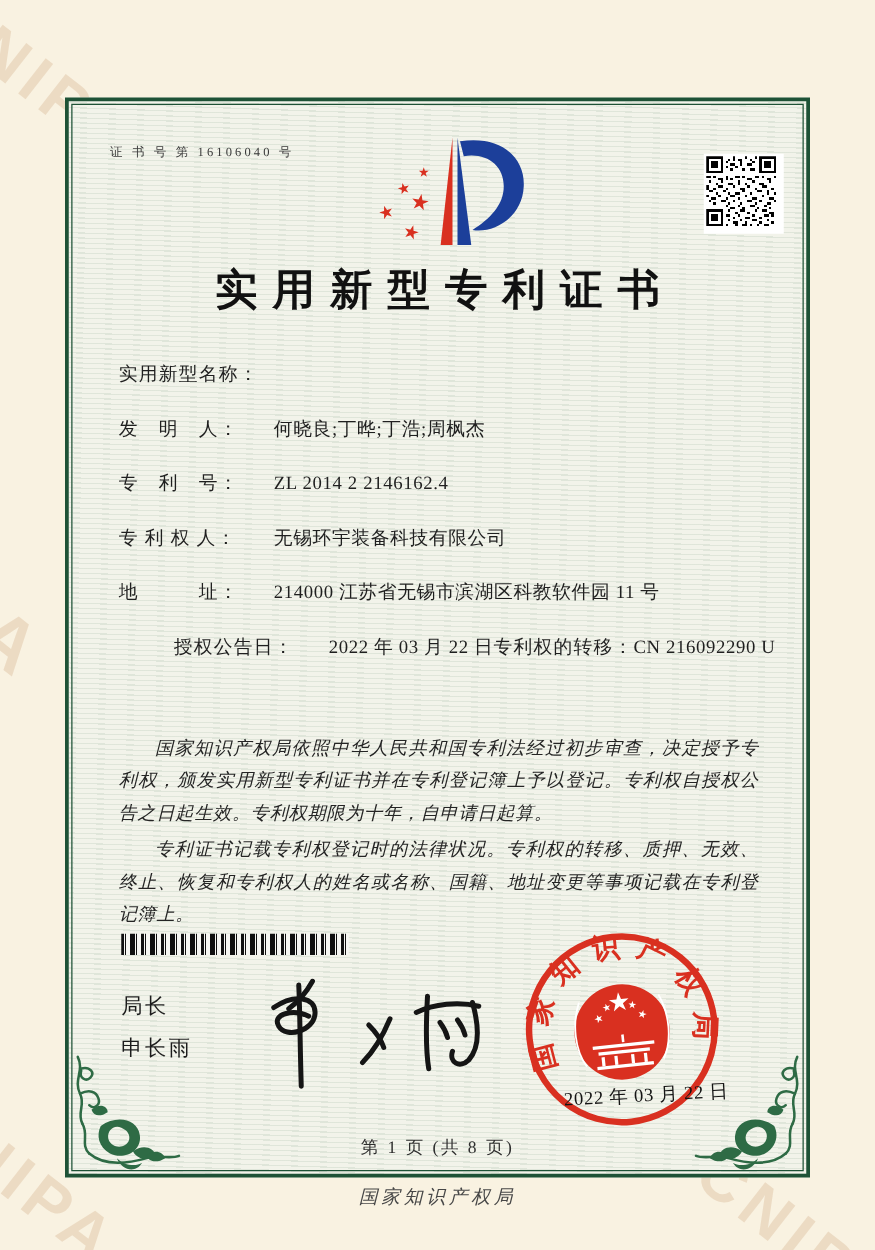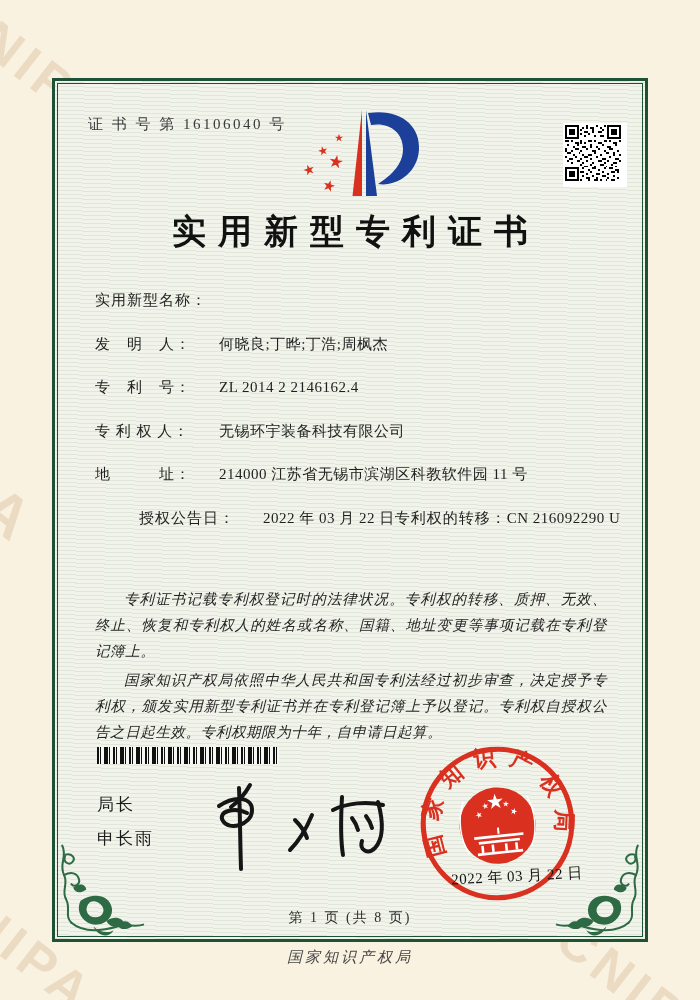--- a/index.html
+++ b/index.html
@@ -37,21 +37,21 @@
     border:3px solid #1e5236;
     background-color:#f2f3ea;
     background-image:repeating-linear-gradient(2deg,
       rgba(137,168,143,0.18) 0px, rgba(137,168,143,0.18) 1px,
       rgba(0,0,0,0) 1px, rgba(0,0,0,0) 4px);
   }
   .frame-inner-line{position:absolute;inset:2px;border:1px solid #1e5236;pointer-events:none;}
   
   .cert-no{
     position:absolute;left:33px;top:34px;
-    font-size:15px;letter-spacing:2.5px;color:#3a3a3a;
+    font-size:10px;letter-spacing:2.5px;color:#3a3a3a;
   }
   .logo{position:absolute;left:238px;top:22px;width:140px;height:102px;}
   .qr{position:absolute;left:508px;top:42px;width:60px;height:60px;background:#fff;padding:2px;}
   .title{
     position:absolute;left:0;right:0;top:128px;
     text-align:center;font-size:34px;font-weight:600;
     letter-spacing:12px;text-indent:12px;color:#111;
   }
   
   .fields{position:absolute;left:40px;right:34px;top:210px;font-size:15px;color:#1f1f1f;}
@@ -208,22 +208,22 @@
           <span class="field-value">2022 年 03 月 22 日</span>
         </span>
         <span class="grant-pair">
           <span class="field-label" style="flex:0 0 auto">专利权的转移：</span>
           <span class="field-value">CN 216092290 U</span>
         </span>
       </div>
     </div>
 
     <div class="body-text">
+      <p>国家知识产权局依照中华人民共和国专利法经过初步审查，决定授予专利权，颁发实用新型专利证书并在专利登记簿上予以登记。专利权自授权公告之日起生效。专利权期限为十年，自申请日起算。</p>
       <p>专利证书记载专利权登记时的法律状况。专利权的转移、质押、无效、终止、恢复和专利权人的姓名或名称、国籍、地址变更等事项记载在专利登记簿上。</p>
-      <p>国家知识产权局依照中华人民共和国专利法经过初步审查，决定授予专利权，颁发实用新型专利证书并在专利登记簿上予以登记。专利权自授权公告之日起生效。专利权期限为十年，自申请日起算。</p>
     </div>
 
     <div class="barcode"></div>
 
     <div class="signer">
       <div>局长</div>
       <div>申长雨</div>
     </div>
 
     <div class="signature">

